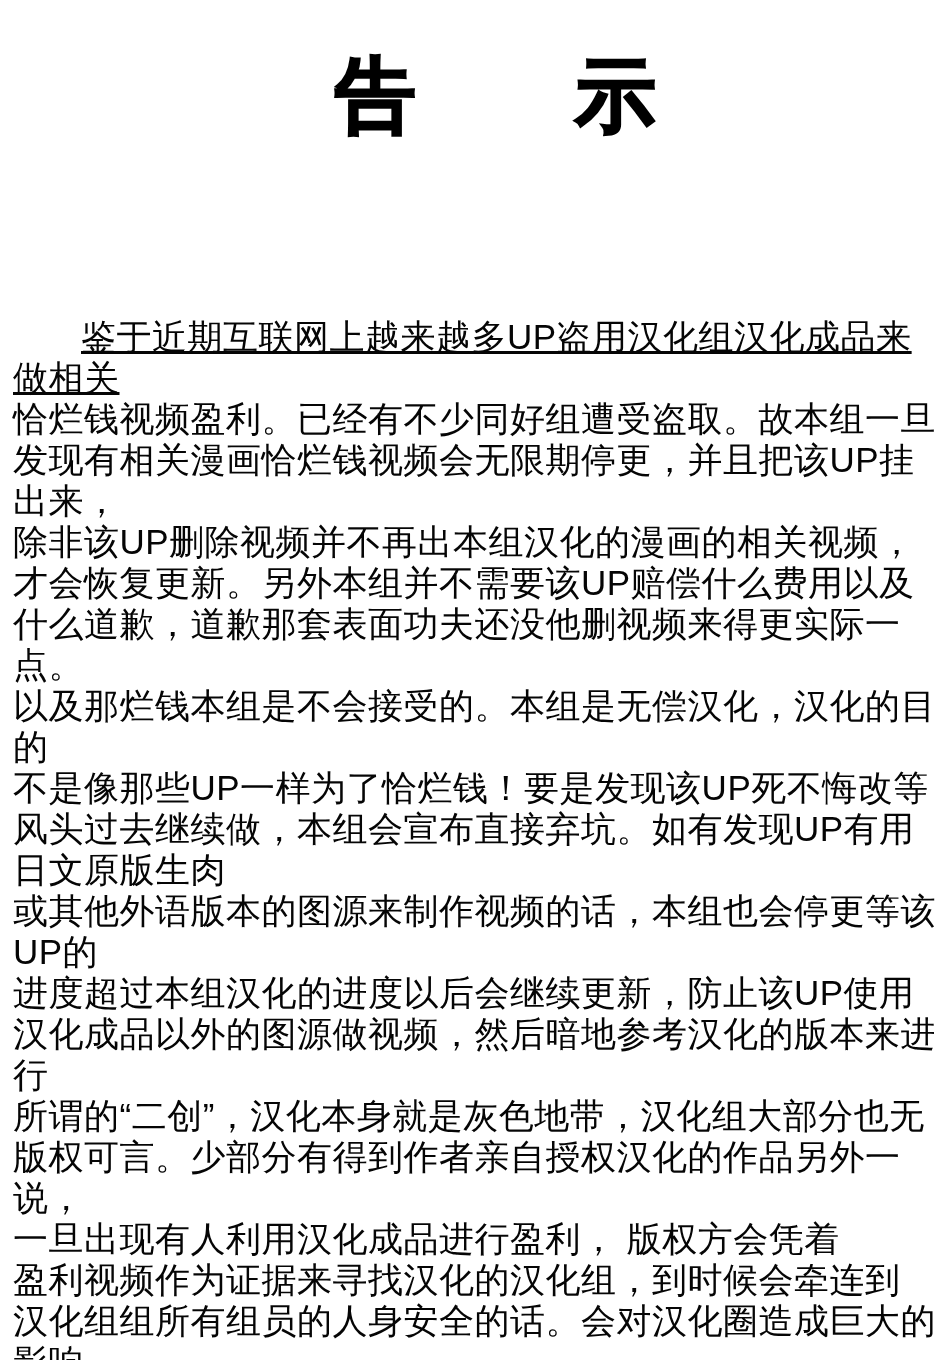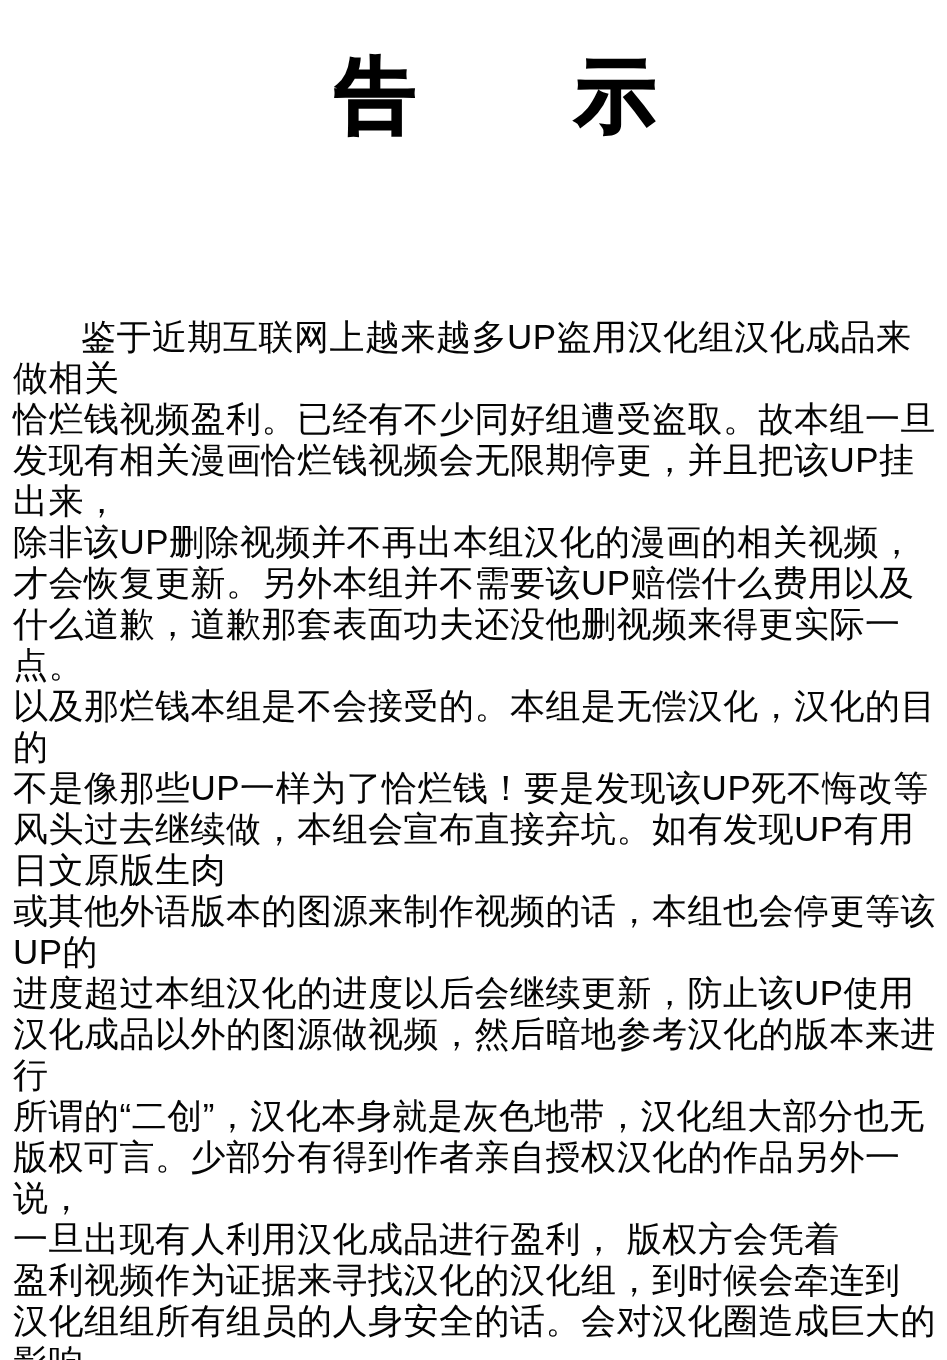--- a/index.html
+++ b/index.html
@@ -38,20 +38,21 @@
     line-height: 41px;
     font-weight: 400;
     letter-spacing: 0.5px;
     white-space: pre-wrap;
   }
   .body-line {
     min-height: 41px;
   }
   .body-line:first-child {
     text-indent: 68px;
+    text-decoration: underline;
   }
 </style>
 </head>
 <body>
 
 <div class="page">
   <h1 class="title">告示</h1>
   <div class="body"><div class="body-line">鉴于近期互联网上越来越多UP盗用汉化组汉化成品来做相关</div><div class="body-line">恰烂钱视频盈利。已经有不少同好组遭受盗取。故本组一旦</div><div class="body-line">发现有相关漫画恰烂钱视频会无限期停更，并且把该UP挂出来，</div><div class="body-line">除非该UP删除视频并不再出本组汉化的漫画的相关视频，</div><div class="body-line">才会恢复更新。另外本组并不需要该UP赔偿什么费用以及</div><div class="body-line">什么道歉，道歉那套表面功夫还没他删视频来得更实际一点。</div><div class="body-line">以及那烂钱本组是不会接受的。本组是无偿汉化，汉化的目的</div><div class="body-line">不是像那些UP一样为了恰烂钱！要是发现该UP死不悔改等</div><div class="body-line">风头过去继续做，本组会宣布直接弃坑。如有发现UP有用</div><div class="body-line">日文原版生肉</div><div class="body-line">或其他外语版本的图源来制作视频的话，本组也会停更等该UP的</div><div class="body-line">进度超过本组汉化的进度以后会继续更新，防止该UP使用</div><div class="body-line">汉化成品以外的图源做视频，然后暗地参考汉化的版本来进行</div><div class="body-line">所谓的“二创”，汉化本身就是灰色地带，汉化组大部分也无</div><div class="body-line">版权可言。少部分有得到作者亲自授权汉化的作品另外一说，</div><div class="body-line">一旦出现有人利用汉化成品进行盈利， 版权方会凭着</div><div class="body-line">盈利视频作为证据来寻找汉化的汉化组，到时候会牵连到</div><div class="body-line">汉化组组所有组员的人身安全的话。会对汉化圈造成巨大的影响，</div></div>
 </div>
 

